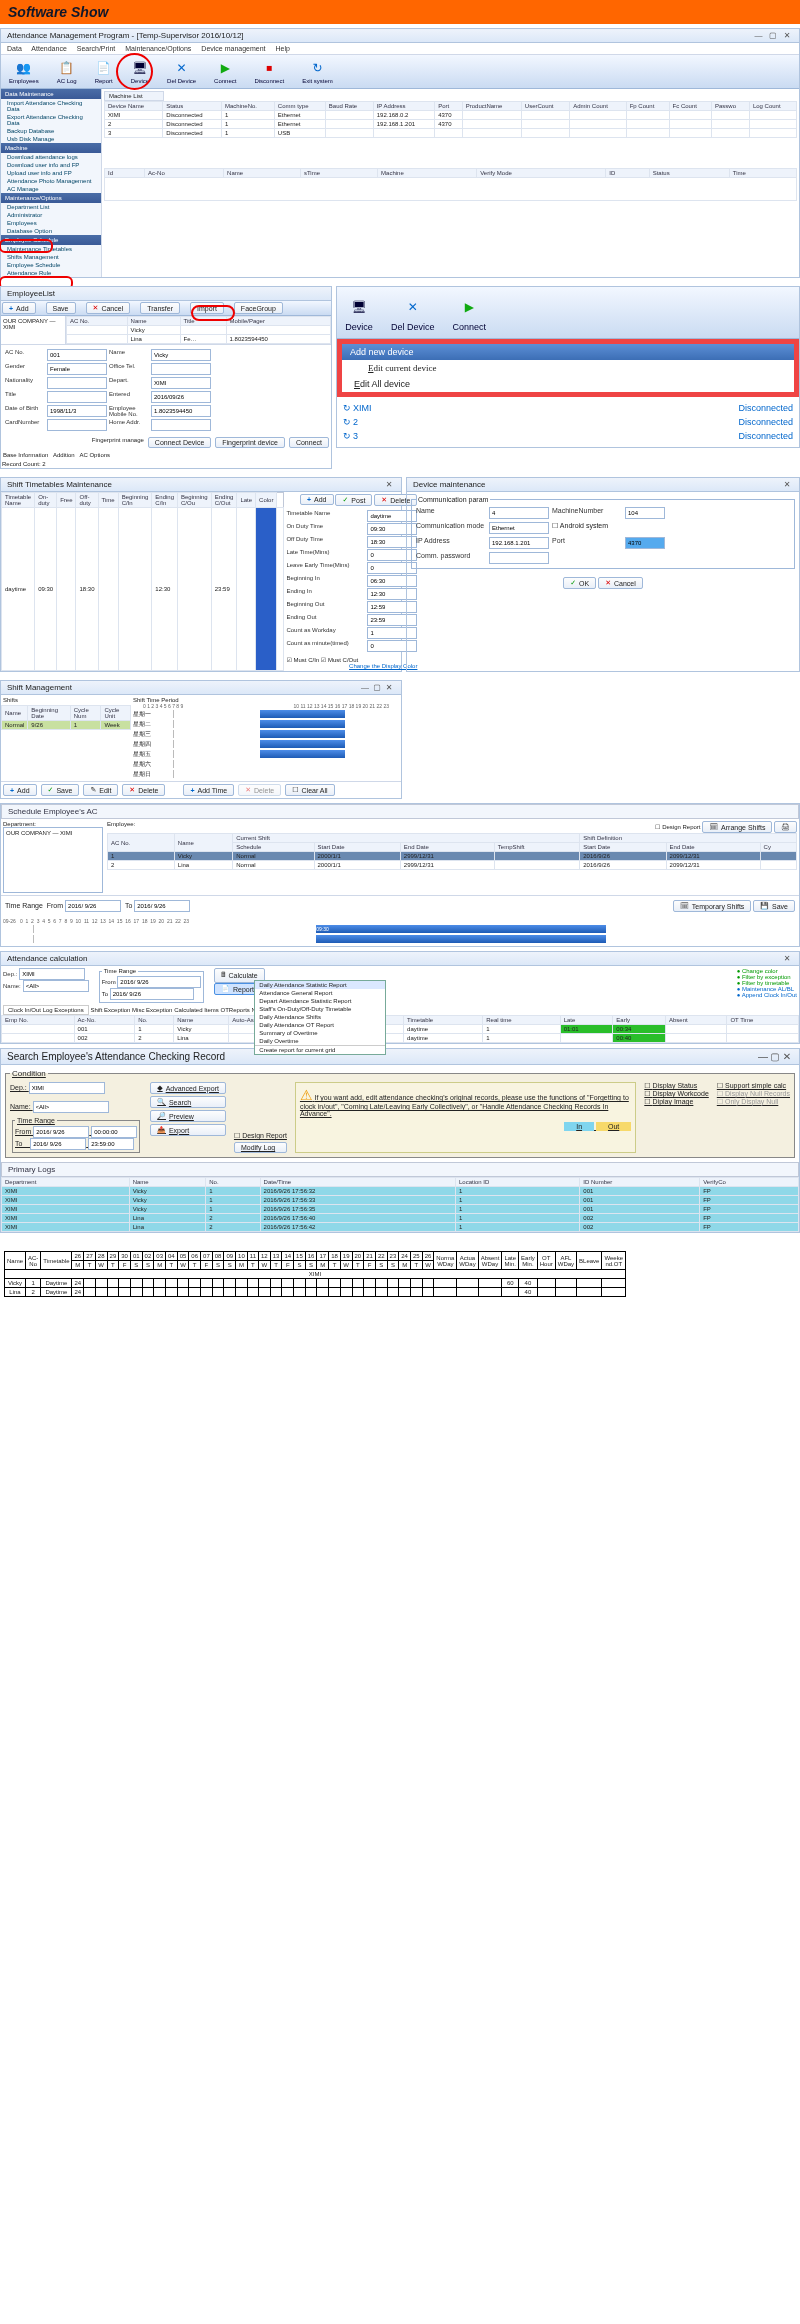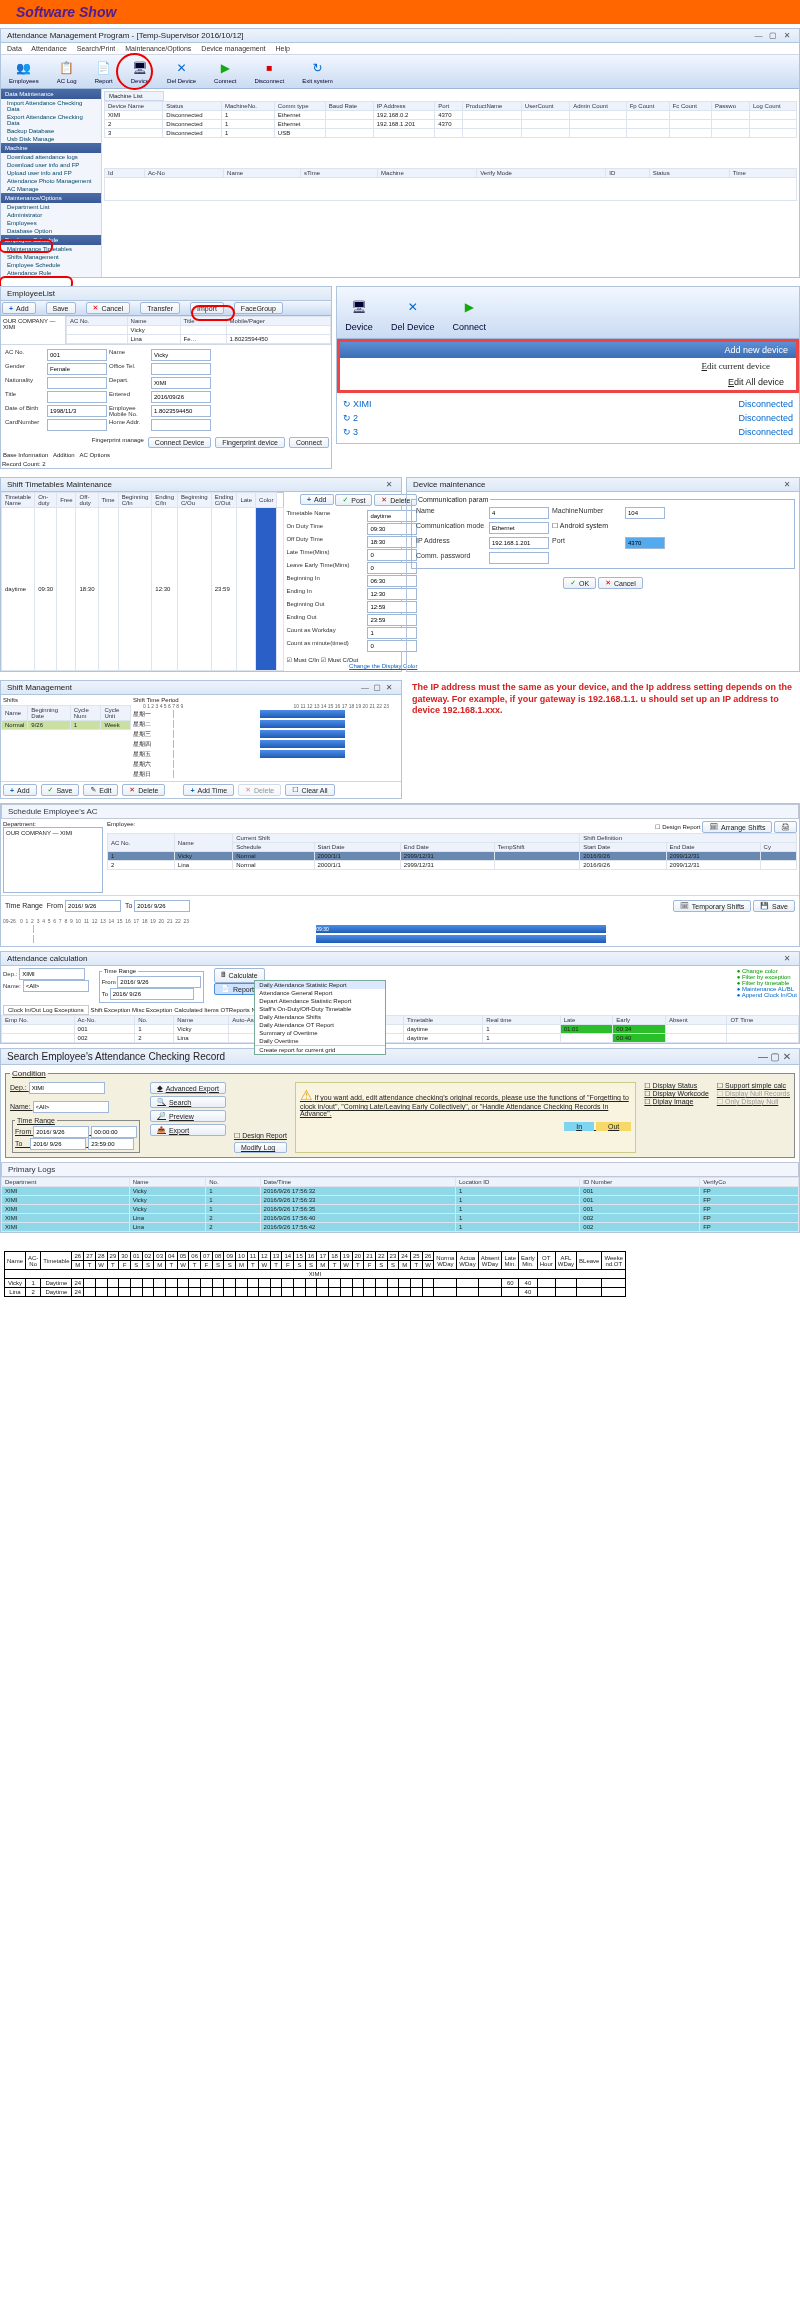--- a/index.html
+++ b/index.html
@@ -1,16 +1,16 @@
 <!DOCTYPE html>
 <html><head>
 <meta charset="utf-8">
 <style>
   body { margin:0; padding:0; font-family: Tahoma, Arial, sans-serif; font-size:7px; background:#fff; width:800px; color:#222; }
-  .header-bar { background:#ff6600; color:#4c1d95; font-size:14px; font-weight:bold; padding:4px 16px; font-style:italic; }
+  .header-bar { background:#ff6600; color:#0f172a; font-size:14px; font-weight:bold; padding:4px 8px; font-style:italic; }
   .win { border:1px solid #b0c4de; margin-top:4px; position:relative; }
   .win-title { background:linear-gradient(#eef3fb,#dce8f8); padding:2px 6px; font-size:8px; border-bottom:1px solid #b0c4de; display:flex; justify-content:space-between; align-items:center; }
   .win-title .controls span { display:inline-block; width:12px; text-align:center; color:#555; }
   .menu-bar { padding:2px 6px; font-size:7px; color:#333; border-bottom:1px solid #d0d8e8; }
   .menu-bar span { margin-right:8px; }
   .toolbar { background:linear-gradient(#f2f7ff,#cadbf2); padding:2px 4px; display:flex; gap:10px; border-bottom:1px solid #9fb8d9; }
   .tb-btn { display:flex; flex-direction:column; align-items:center; font-size:6px; color:#003; padding:2px 4px; }
   .tb-btn .ico { width:18px; height:18px; margin-bottom:1px; display:flex; align-items:center; justify-content:center; font-size:12px; }
   .red-circle { border:2px solid #e00; border-radius:50%; position:absolute; pointer-events:none; }
   .sidebar { width:100px; background:#f2f6fc; border-right:1px solid #cfd8e8; font-size:6px; }
@@ -308,21 +308,21 @@
           </div>
         <div class="tb-btn" style="font-size:9px;">
             <span class="ico" style="width:28px;height:28px;color:#06c;">✕</span>
             <span>Del Device</span>
           </div>
         <div class="tb-btn" style="font-size:9px;">
             <span class="ico" style="width:28px;height:28px;color:#1a1;">▶</span>
             <span>Connect</span>
           </div>
       </div>
-      <div style="border:3px solid #ef4444;text-align:right;">
+      <div style="border:5px solid #ef4444;">
         <div class="blue-hdr">Add new device</div>
         <div style="padding:3px 26px; font-size:9px;font-family:Liberation Serif, serif;"><u>E</u>dit current device</div>
         <div style="padding:3px 12px; font-size:9px;"><u>E</u>dit All device</div>
       </div>
       <div style="padding:4px;">
         <div style="display:flex; justify-content:space-between; padding:2px; font-size:9px;">
             <span style="color:#06c;">↻ <span>XIMI</span></span>
             <span style="color:#06c;">Disconnected</span>
           </div>
         <div style="display:flex; justify-content:space-between; padding:2px; font-size:9px;">
@@ -527,21 +527,20 @@
       <span class="btn plus">Add</span>
       <span class="btn green">Save</span>
       <span class="btn">✎ <span>Edit</span></span>
       <span class="btn red">Delete</span>
       <span style="width:10px;"></span>
       <span class="btn plus">Add Time</span>
       <span class="btn red" style="opacity:.5;">Delete</span>
       <span class="btn">☐ <span>Clear All</span></span>
     </div>
   </div>
-  <div class="note" style="flex:1;">The IP address must the same as your device, and the Ip address setting depends on the gateway. For example, if your gateway is 192.168.1.1. u should set up an IP address to device 192.168.1.xxx.</div>
 </div>
 
 <div class="win" style="margin-top:4px;">
   <div class="section-title">Schedule Employee's AC</div>
   <div style="display:flex; padding:2px; gap:4px;">
     <div style="width:100px;">
       <div style="font-size:6px;">Department:</div>
       <div style="border:1px solid #9fb8d9; height:60px; font-size:6px; padding:2px;">OUR COMPANY — XIMI</div>
     </div>
     <div style="flex:1;">

